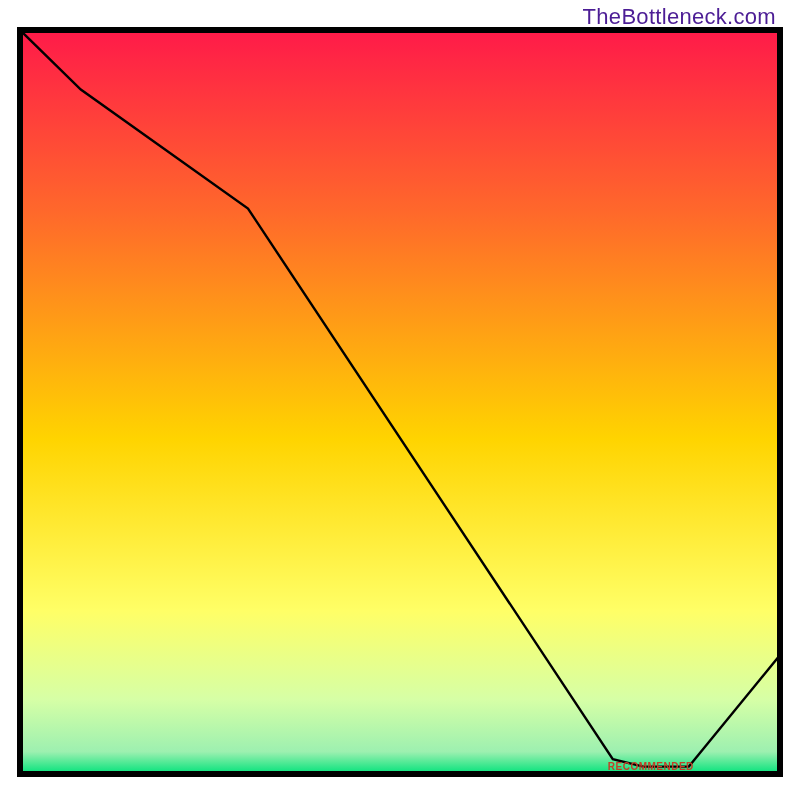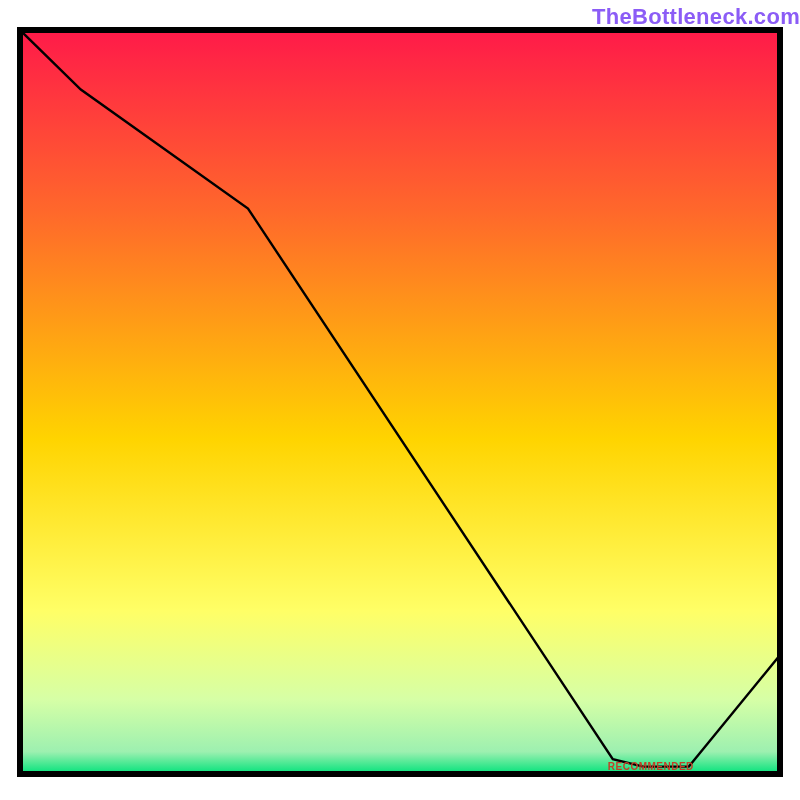--- a/index.html
+++ b/index.html
@@ -12,24 +12,24 @@
     overflow: hidden;
   }
   .wrap {
     position: relative;
     width: 800px;
     height: 800px;
   }
   .attrib {
     position: absolute;
     top: 4px;
-    right: 0;
+    right: 24px;
     font-size: 22px;
-    font-weight: 700;
-    color: #8b5cf6;
+    font-weight: 400;
+    color: #4c1d95;
     letter-spacing: 0.3px;
   }
   svg {
     display: block;
   }
 </style>
 </head>
 <body>
 
 <div class="wrap">

